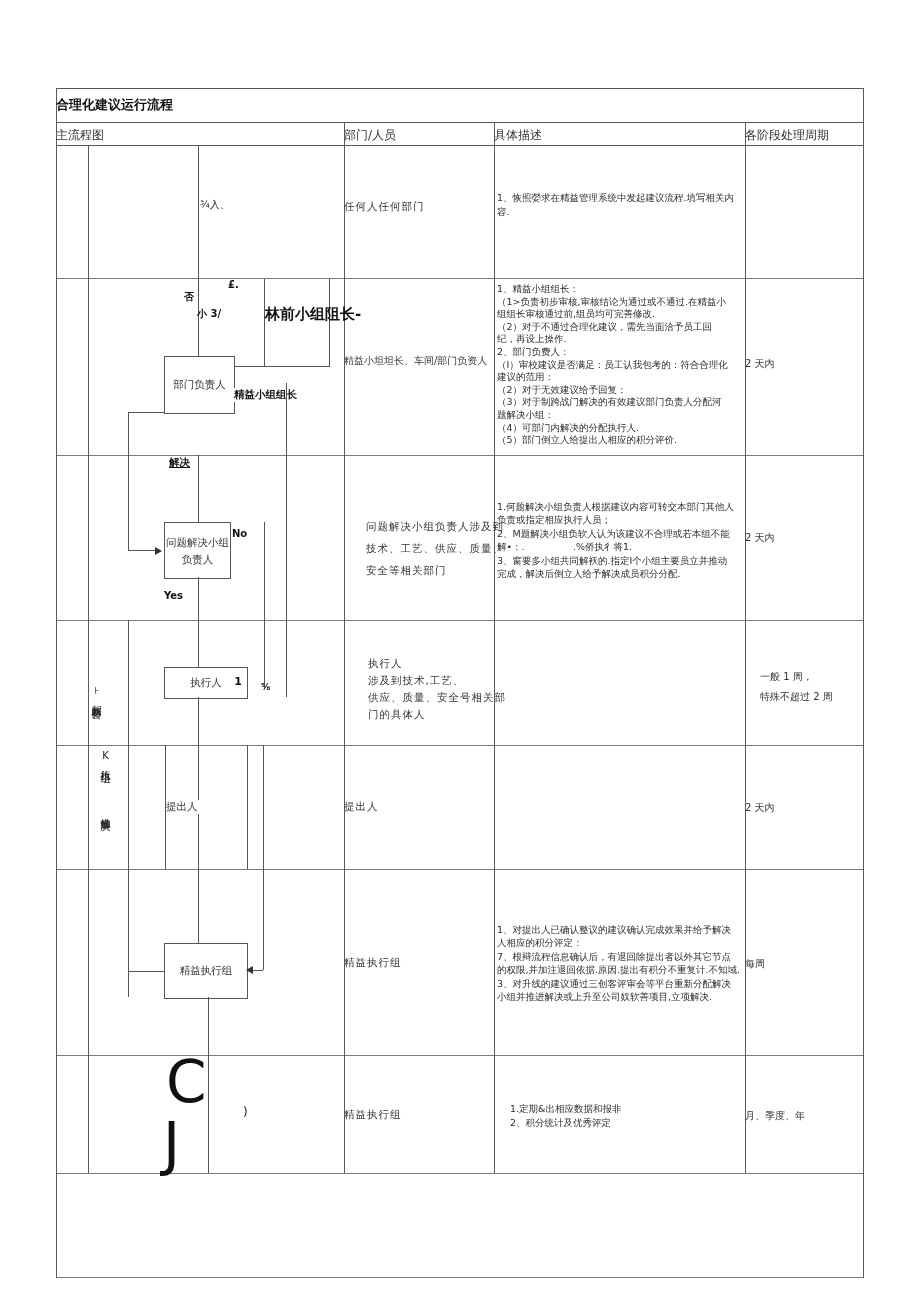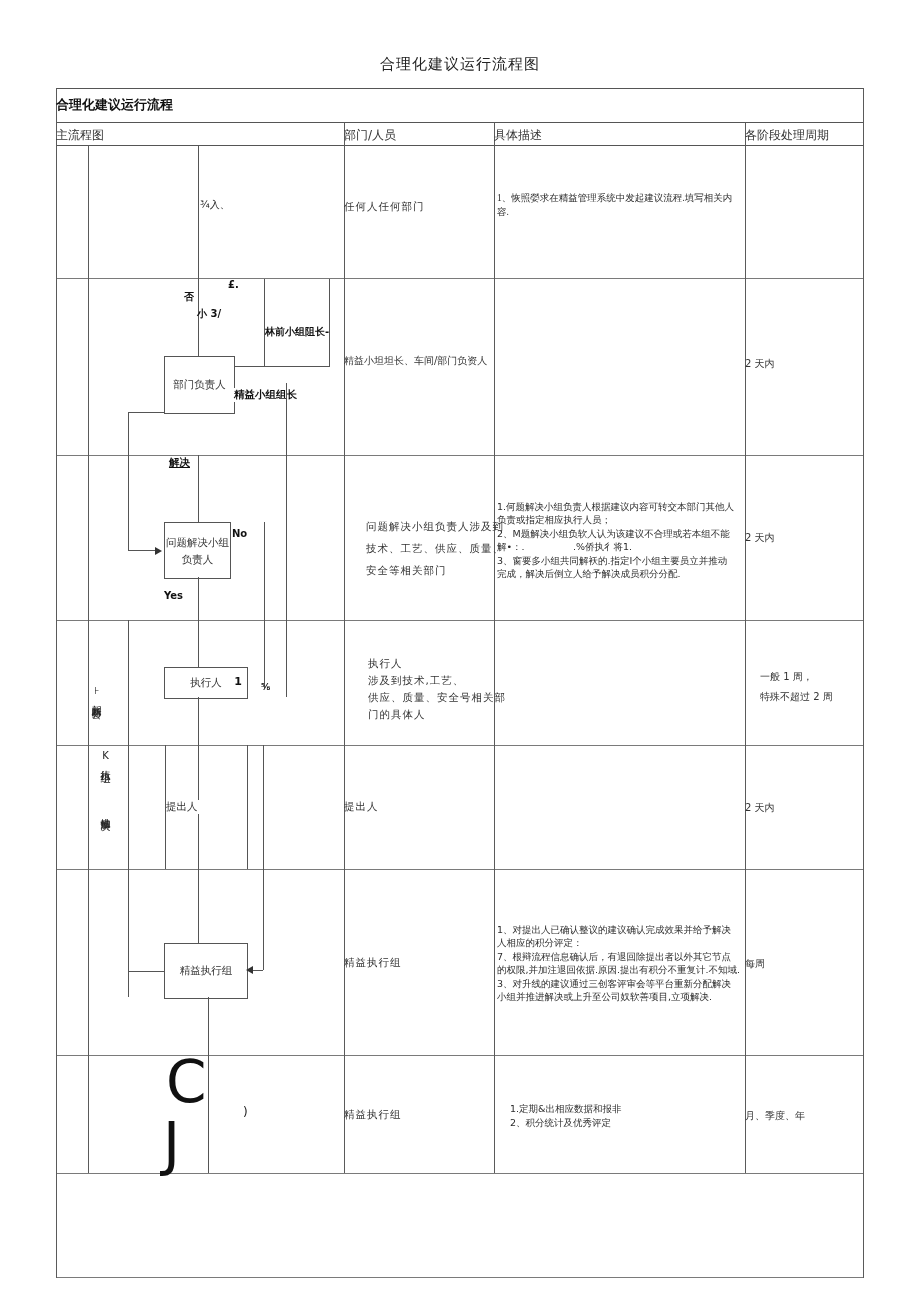--- a/index.html
+++ b/index.html
@@ -21,21 +21,20 @@
          border-bottom:4px solid transparent;border-left:7px solid #333;}
   .arr-l{position:absolute;width:0;height:0;border-top:4px solid transparent;
          border-bottom:4px solid transparent;border-right:7px solid #333;}
   .bigletter{position:absolute;font-size:58px;line-height:46px;color:#111;}
 </style>
 </head>
 <body>
 
 <div id="page">
 
-  <div class="lbl" style="left:0;width:920px;top:55px;text-align:center;font-size:15px;letter-spacing:1px;color:#222;">合理化建议运行流程图</div>
 
   <div class="hl" style="left:56px;top:88px;width:808px;background:#555;"></div>
   <div class="hl" style="left:56px;top:122px;width:808px;background:#555;"></div>
   <div class="hl" style="left:56px;top:145px;width:808px;background:#555;"></div>
   <div class="hl" style="left:56px;top:278px;width:808px;"></div>
   <div class="hl" style="left:56px;top:455px;width:808px;"></div>
   <div class="hl" style="left:56px;top:620px;width:808px;"></div>
   <div class="hl" style="left:56px;top:745px;width:808px;"></div>
   <div class="hl" style="left:56px;top:869px;width:808px;"></div>
   <div class="hl" style="left:56px;top:1055px;width:808px;"></div>
@@ -57,21 +56,21 @@
 
   <div class="vl fl" style="left:198px;top:145px;height:211px;"></div>
   <div class="lbl" style="left:200px;top:198px;font-size:10px;">¾入、</div>
 
   <div class="vl fl" style="left:264px;top:279px;height:87px;"></div>
   <div class="vl fl" style="left:329px;top:279px;height:87px;"></div>
   <div class="hl fl" style="left:233px;top:366px;width:97px;"></div>
   <div class="lbl blab" style="left:228px;top:279px;font-size:10px;">£.</div>
   <div class="lbl blab" style="left:184px;top:290px;font-size:10px;">否</div>
   <div class="lbl blab" style="left:197px;top:307px;font-size:10px;">小 3/</div>
-  <div class="lbl blab" style="left:265px;top:305px;font-size:10px;margin-top:20px;">林前小组阻长-</div>
+  <div class="lbl blab" style="left:265px;top:305px;font-size:15px;">林前小组阻长-</div>
   <div class="box" style="left:164px;top:356px;width:69px;height:56px;font-size:10.5px;">部门负责人</div>
   <div class="lbl blab" style="left:234px;top:388px;font-size:10.5px;background:#fff;">精益小组组长</div>
   <div class="vl fl" style="left:286px;top:383px;height:314px;"></div>
   <div class="hl fl" style="left:128px;top:412px;width:37px;"></div>
   <div class="vl fl" style="left:128px;top:412px;height:138px;"></div>
 
   <div class="lbl blab" style="left:169px;top:456px;font-size:10.5px;text-decoration:underline;">解决</div>
   <div class="vl fl" style="left:198px;top:455px;height:67px;"></div>
   <div class="hl fl" style="left:128px;top:550px;width:28px;"></div>
   <div class="arr-r" style="left:155px;top:547px;"></div>
@@ -114,22 +113,35 @@
 技术、工艺、供应、质量、
 安全等相关部门</div>
   <div class="dept" style="left:368px;top:655px;font-size:10.5px;line-height:17px;letter-spacing:1px;">执行人
 涉及到技术,工艺、
 供应、质量、安全号相关部
 门的具体人</div>
   <div class="cell-c" style="left:344px;width:150px;top:800px;font-size:10.5px;letter-spacing:1px;">提出人</div>
   <div class="cell-c" style="left:344px;width:150px;top:956px;font-size:10.5px;letter-spacing:1px;">精益执行组</div>
   <div class="cell-c" style="left:344px;width:150px;top:1108px;font-size:10.5px;letter-spacing:1px;">精益执行组</div>
 
-  <div class="desc" style="left:497px;top:191px;line-height:14px;font-family:Liberation Serif, serif;">1、恢照嫈求在精益管理系统中发起建议流程.填写相关内
+  <div class="desc" style="left:497px;top:191px;line-height:14px;">1、恢照嫈求在精益管理系统中发起建议流程.填写相关内
 容.</div>
+  <div class="desc" style="left:497px;top:283px;line-height:12.6px;">1、精益小组组长：
+（1&gt;负责初步审核,审核结论为通过或不通过.在精益小
+组组长审核通过前,组员均可完善修改.
+（2）对于不通过合理化建议，需先当面洽予员工回
+纪，再设上操作.
+2、部门负费人：
+（I）审校建议是否满足：员工认我包考的：符合合理化
+建议的范用：
+（2）对于无效建议给予回复：
+（3）对于制跨战门解决的有效建议部门负责人分配河
+题解决小组：
+（4）可部门内解决的分配执行人.
+（5）部门倒立人给提出人相应的积分评价.</div>
   <div class="desc" style="left:497px;top:500px;">1.何题解决小组负责人根据建议内容可转交本部门其他人
 负责或指定相应执行人员；
 2、M题解决小组负软人认为该建议不合理或若本组不能
 解•：.                .%侨执彳将1.
 3、窗要多小组共同解袄的.指定I个小组主要员立并推动
 完成，解决后倒立人给予解决成员积分分配.</div>
   <div class="desc" style="left:497px;top:923px;">1、对提出人已确认整议的建议确认完成效果并给予解决
 人相应的积分评定：
 7、根辩流程信息确认后，有退回除提出者以外其它节点
 的权限,并加注退回依据.原因.提出有积分不重复计.不知域.

